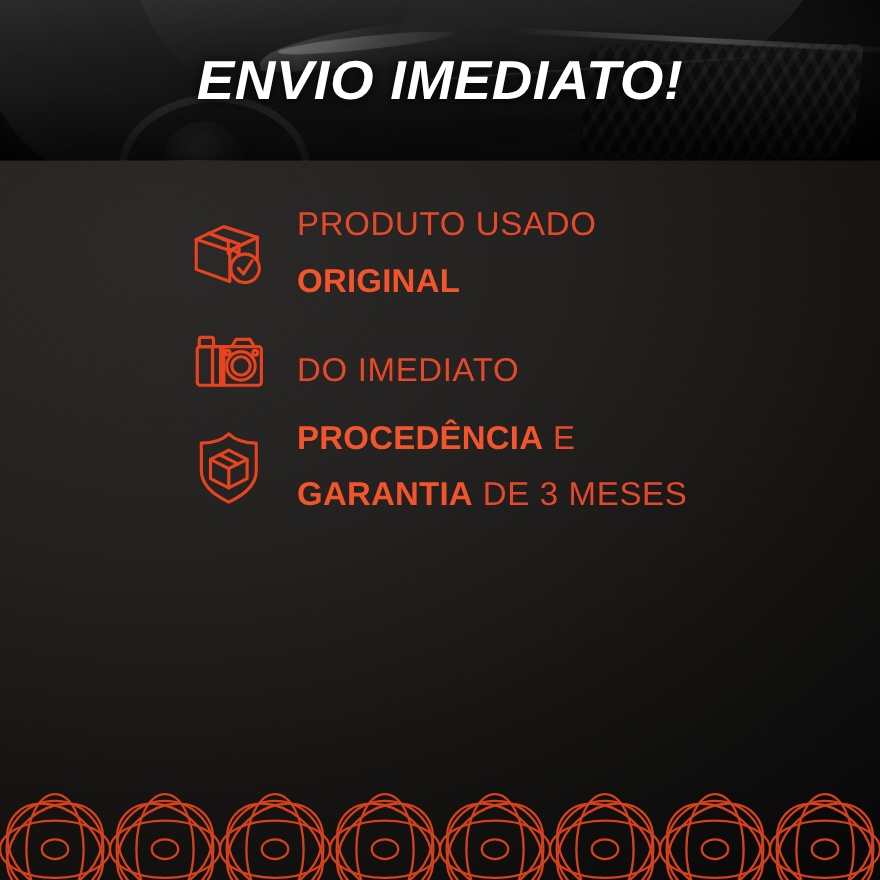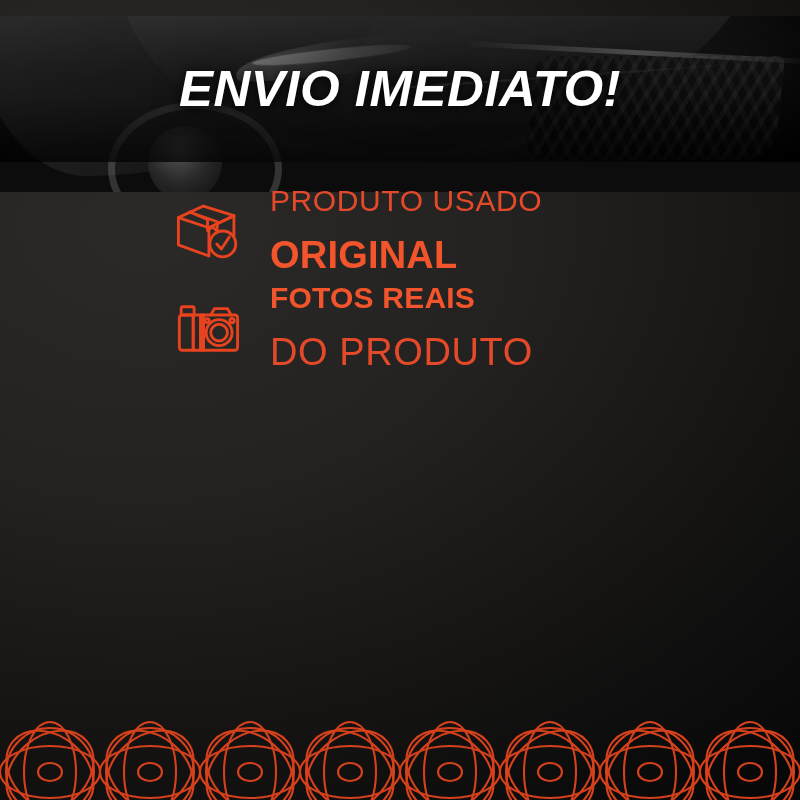--- a/index.html
+++ b/index.html
@@ -11,21 +11,21 @@
   #banner{
     position:relative;width:800px;height:800px;
     background:
       radial-gradient(120% 90% at 18% 28%, #2c2a28 0%, #232221 38%, #151413 70%, #080808 100%),
       #141312;
     overflow:hidden;
   }
 
   
   #header{
-    position:absolute;left:0;top:16px;width:800px;height:176px;
+    position:absolute;left:0;top:0;width:800px;height:146px;
     overflow:hidden;background:#0c0c0c;
   }
   .car-layer{position:absolute;left:0;top:0;width:800px;height:146px;}
   .car-base{
     background:
       radial-gradient(60% 120% at 50% 30%, #3a3a3a 0%, #232323 45%, #101010 80%, #000 100%);
   }
   
   .car-hood{
     background:
@@ -109,21 +109,21 @@
     width:80px;height:80px;flex:0 0 80px;
     display:flex;align-items:center;justify-content:center;
   }
   .feature-icon svg{display:block;width:74px;height:74px;}
   .feature-text{
     margin-left:22px;display:flex;flex-direction:column;
     justify-content:center;line-height:1.02;
   }
   .line{white-space:nowrap;letter-spacing:.6px;}
   .line-1{font-size:30px;}
-  .line-2{font-size:38px;margin-top:20px;}
+  .line-2{font-size:30px;margin-top:20px;}
   .lt{font-weight:400;color:#e4492a;}
   .bd{font-weight:700;color:#f2542b;letter-spacing:.2px;}
 
   
   #ornament{
     position:absolute;left:0;bottom:0;width:800px;height:108px;
     overflow:hidden;
   }
   #ornament svg{display:block;width:800px;height:108px;}
 </style>
@@ -179,25 +179,43 @@
           <path d="M32 26 h3 v38 h-3 z"></path>
           <path d="M35 26 h34 a3 3 0 0 1 3 3 v32 a3 3 0 0 1 -3 3 h-34 z"></path>
           <path d="M43 26 l4 -7 h14 l4 7"></path>
           <circle cx="52" cy="45" r="14"></circle>
           <circle cx="52" cy="45" r="9"></circle>
           <circle cx="66" cy="32" r="2.4"></circle>
           <circle cx="39" cy="32" r="2.2"></circle>
         </svg>
       </div>
       <div class="feature-text">
-        <div class="line line-1 bd">FOTOS REAIS</div>
-        <div class="line line-2 lt">DO PRODUTO</div>
-      </div>
-    </div>
-
+        <div class="line line-2 lt">DO IMEDIATO</div>
+      </div>
+    </div>
+
+    <div class="feature-row">
+      <div class="feature-icon">
+        <svg viewBox="0 0 80 80" fill="none" stroke="#e8431f" stroke-width="3.1" stroke-linecap="round" stroke-linejoin="round">
+          <path d="M40 7 C33 14 22 16 13 16 v27 c0 15 12 24 27 31 c15 -7 27 -16 27 -31 v-27 c-9 0 -20 -2 -27 -9 z"></path>
+          <path d="M22 32 L40 23 L58 32 L40 41 Z"></path>
+          <path d="M22 32 L22 51 L40 60 L40 41"></path>
+          <path d="M58 32 L58 51 L40 60"></path>
+          <path d="M31 27.5 L49 36.5"></path>
+        </svg>
+      </div>
+      <div class="feature-text">
+        <div class="line line-1">
+          <span class="bd">PROCEDÊNCIA</span><span class="lt"> E</span>
+        </div>
+        <div class="line line-2">
+          <span class="bd">GARANTIA</span><span class="lt"> DE 3 MESES</span>
+        </div>
+      </div>
+    </div>
 
 
 
   </div>
 
   <div id="ornament">
     <svg viewBox="0 0 800 108" preserveAspectRatio="none" aria-hidden="true">
       <defs>
         <g id="motif">
           <ellipse cx="50" cy="80" rx="50" ry="26" fill="none" stroke="#d6411d" stroke-width="2.1"></ellipse>

